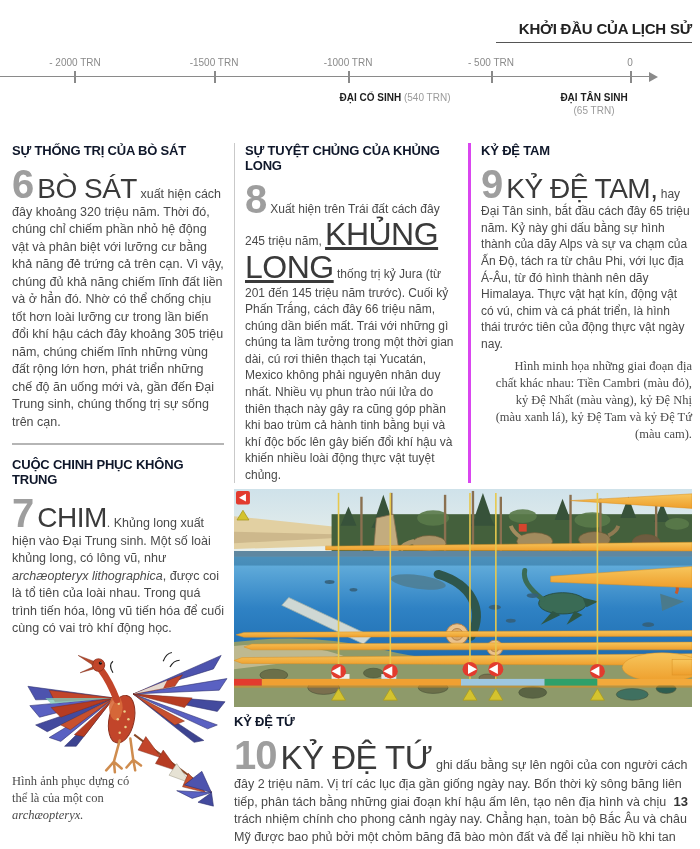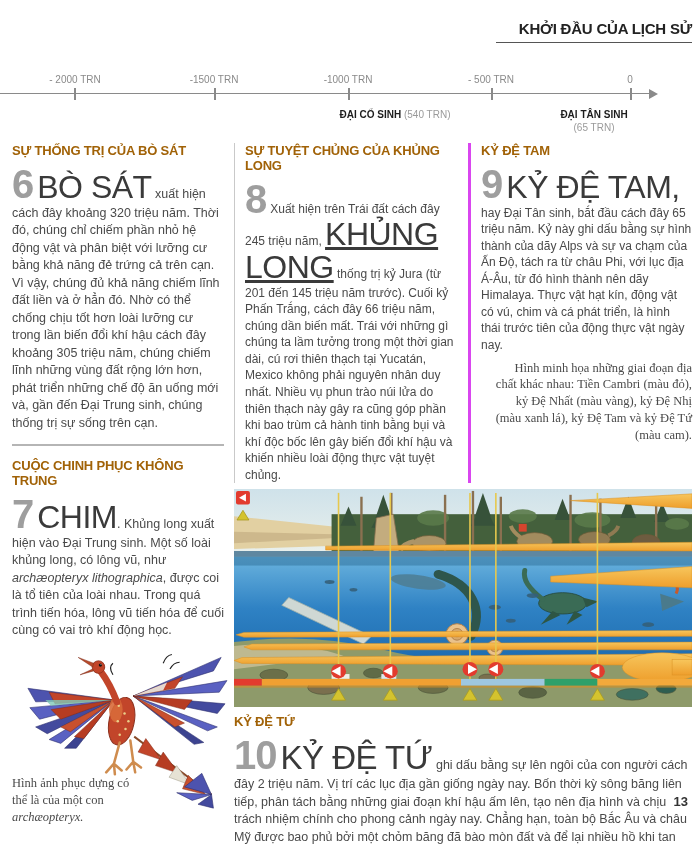--- a/index.html
+++ b/index.html
@@ -5,43 +5,43 @@
   html,body{margin:0;padding:0;background:#e8e8e8;}
   .page{position:relative;width:700px;height:849px;background:#ffffff;overflow:hidden;
         font-family:"Liberation Sans",sans-serif;color:#3d3d3d;margin:0 auto;}
 
   
   .hdr{position:absolute;top:20px;right:8px;width:240px;text-align:right;}
   .hdr-title{font-size:15px;font-weight:bold;letter-spacing:-0.2px;color:#222;}
   .hdr-rule{margin-top:5px;border-top:1.5px solid #555;width:196px;margin-left:auto;}
 
   
-  .tl{position:absolute;top:77px;left:0;width:584px;height:62px;font-size:10px;}
+  .tl{position:absolute;top:60px;left:0;width:584px;height:62px;font-size:10px;}
   .tl-line{position:absolute;top:16px;left:0;width:650px;border-top:1.5px solid #8a8a8a;}
   .tl-arrow{position:absolute;top:12px;left:649px;width:0;height:0;
             border-left:9px solid #8a8a8a;border-top:5px solid transparent;border-bottom:5px solid transparent;}
   .tl-tick{position:absolute;top:11px;width:1.5px;height:12px;background:#8a8a8a;}
   .tl-ticklabel{position:absolute;top:-3px;width:90px;text-align:center;color:#8a8a8a;}
   .tl-era{position:absolute;top:32px;text-align:center;line-height:1.25;}
   .tl-era .nm{font-weight:bold;color:#1d1d1d;}
   .tl-era .dt{color:#9a9a9a;font-weight:normal;}
 
   
   .main{position:absolute;top:143px;left:12px;right:8px;display:flex;}
   .col1{width:212px;padding-right:10px;flex:none;}
   .rwrap{flex:1;display:flex;flex-direction:column;}
   .row1{display:flex;min-height:308px;}
   .colA{flex:1.01;border-left:1px solid #c9c9c9;padding:0 10px 0 10px;}
   .colB{flex:1;border-left:3px solid #d946ef;padding-left:10px;}
 
-  .sec-h{font-size:13px;font-weight:bold;color:#a16207;letter-spacing:-0.2px;margin:0 0 8px 0;}
+  .sec-h{font-size:13px;font-weight:bold;color:#0f172a;letter-spacing:-0.2px;margin:0 0 8px 0;}
   .body-p{font-size:12.5px;line-height:1.4;color:#4a4a4a;margin:0;text-align:left;}
   .colA .body-p,.colB .body-p{font-size:12px;line-height:1.38;}
   .num{font-size:40px;font-weight:bold;color:#9e9e9e;line-height:.9;letter-spacing:-1px;padding-right:4px;}
-  .disp{font-size:32px;font-weight:400;color:#3a3a3a;letter-spacing:-0.5px;line-height:1.05;}
+  .disp{font-size:28px;font-weight:400;color:#3a3a3a;letter-spacing:-0.5px;line-height:1.05;}
   .colA .disp{font-size:32px;text-decoration:underline;}
   .ital{font-style:italic;}
   .rule{border-top:2px solid #b5b5b5;margin:12px 0 12px 0;}
 
   
   .cap{font-family:"Liberation Serif",serif;font-size:12.5px;line-height:1.35;color:#4a4a4a;}
   .cap-geo{margin-top:6px;text-align:right;padding-left:12px;}
 
   
   .birdblock{position:relative;height:188px;margin-top:4px;}

